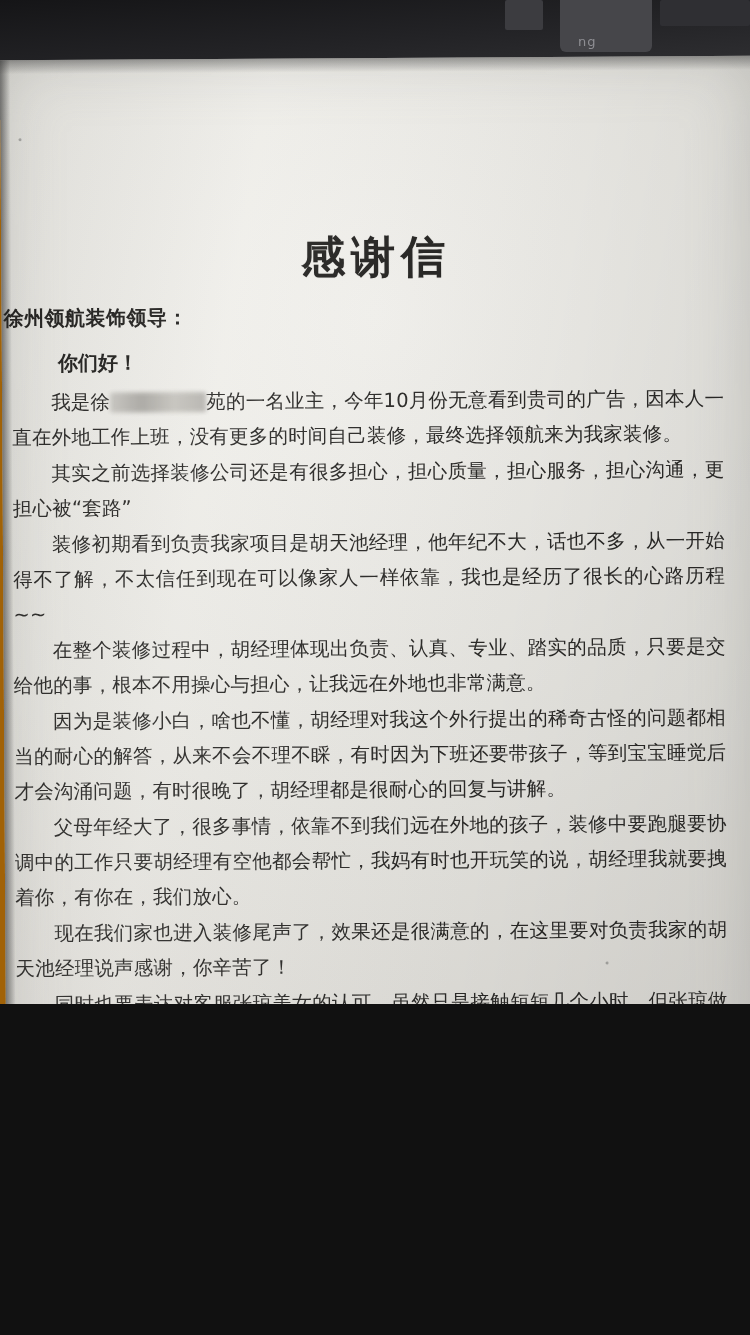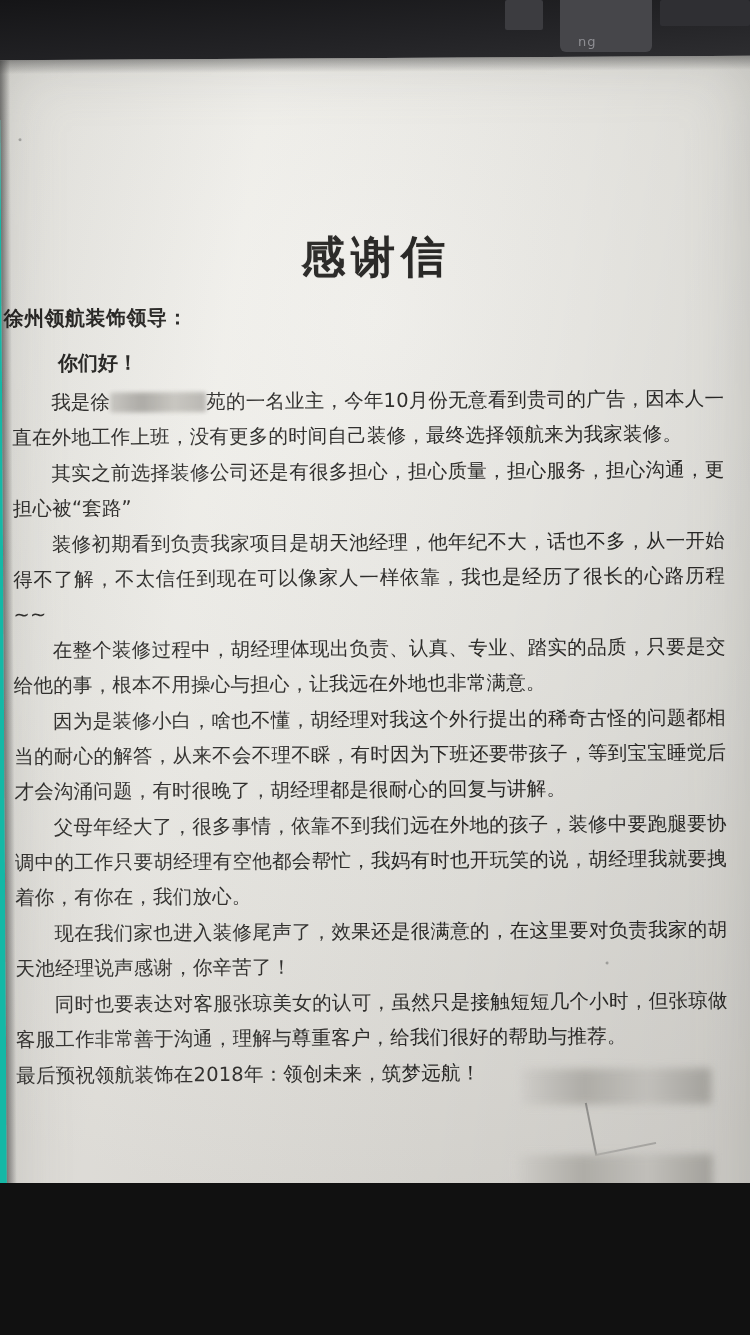--- a/index.html
+++ b/index.html
@@ -3,23 +3,23 @@
 <meta charset="utf-8">
 <style>
   html, body {
     margin: 0;
     padding: 0;
     background: #111;
   }
   #page {
     position: relative;
     width: 750px;
-    height: 1183px;
+    height: 1004px;
     overflow: hidden;
-    background: #14b8a6;
+    background: #a16207;
     font-family: "DejaVu Sans", "Liberation Sans", sans-serif;
   }
 
   
   .desk {
     position: absolute;
     left: 0; top: 0;
     width: 750px; height: 120px;
     background: linear-gradient(175deg, #151517 0%, #232326 40%, #3a3a3d 100%);
   }

